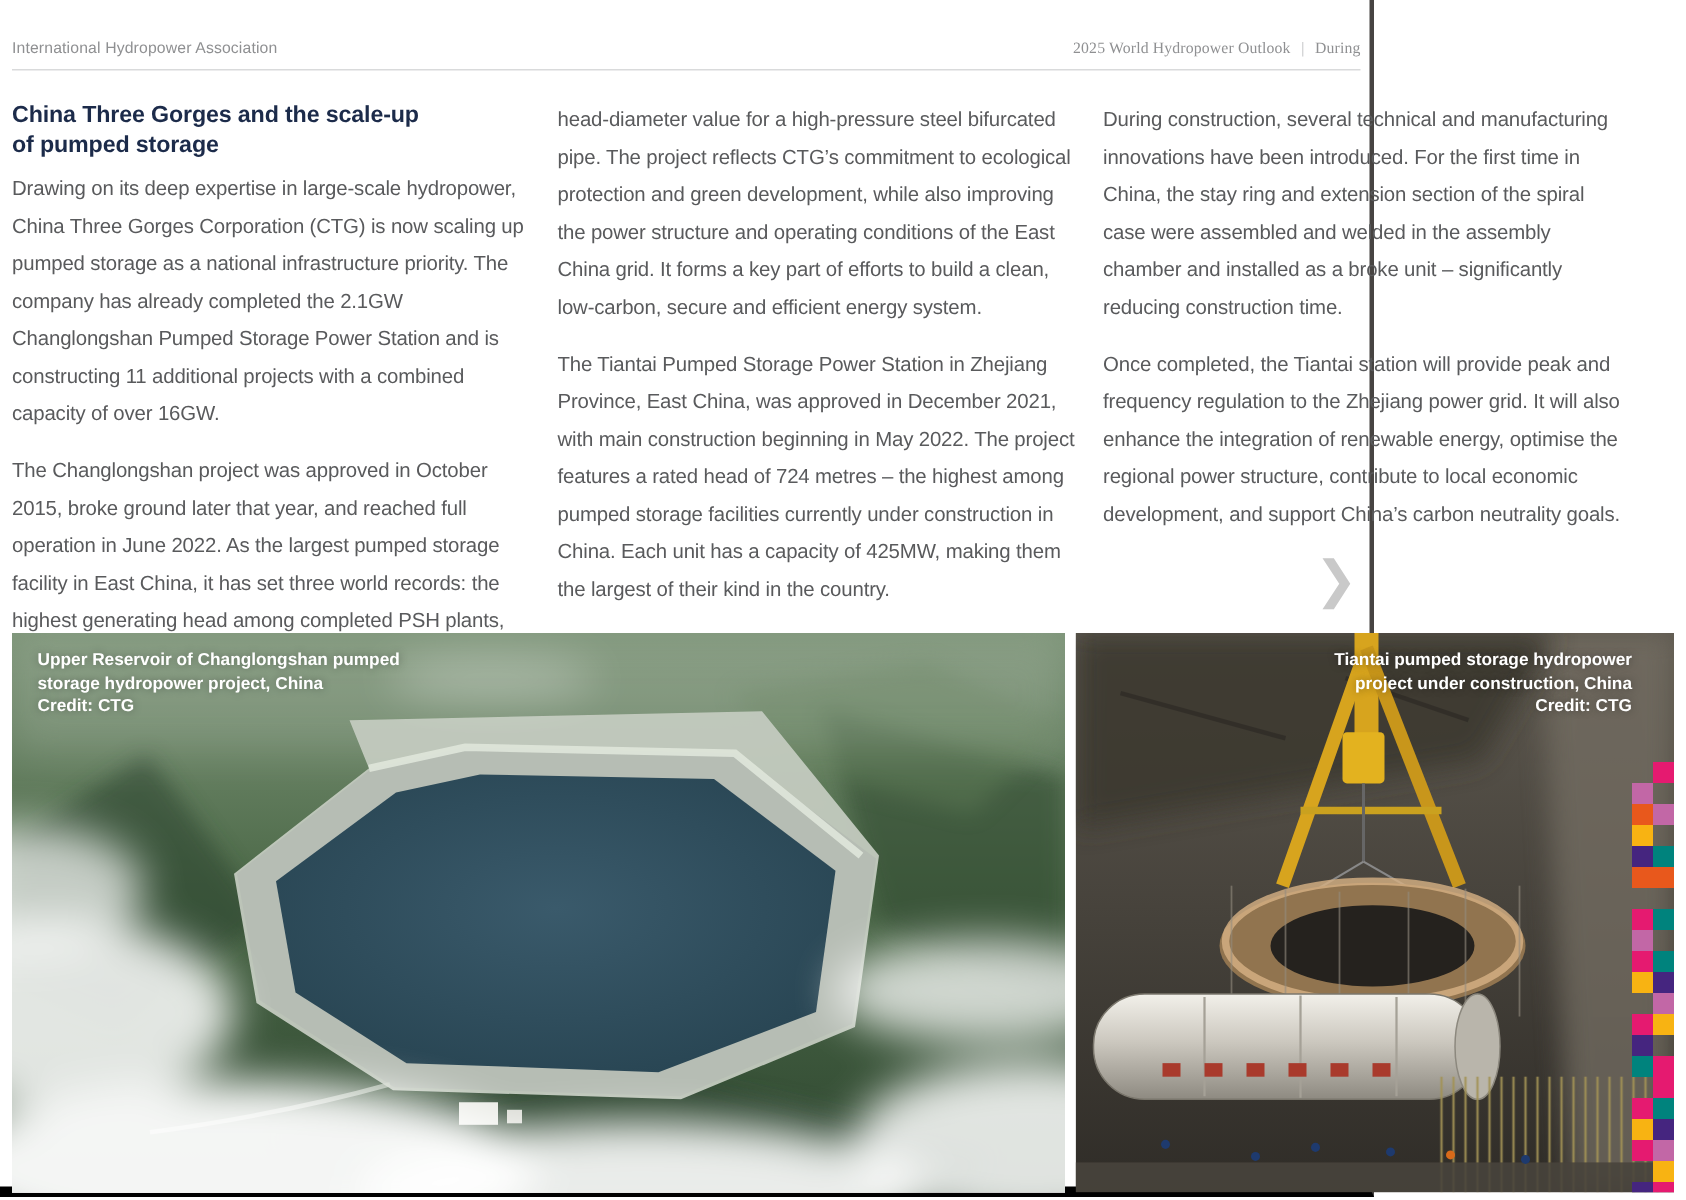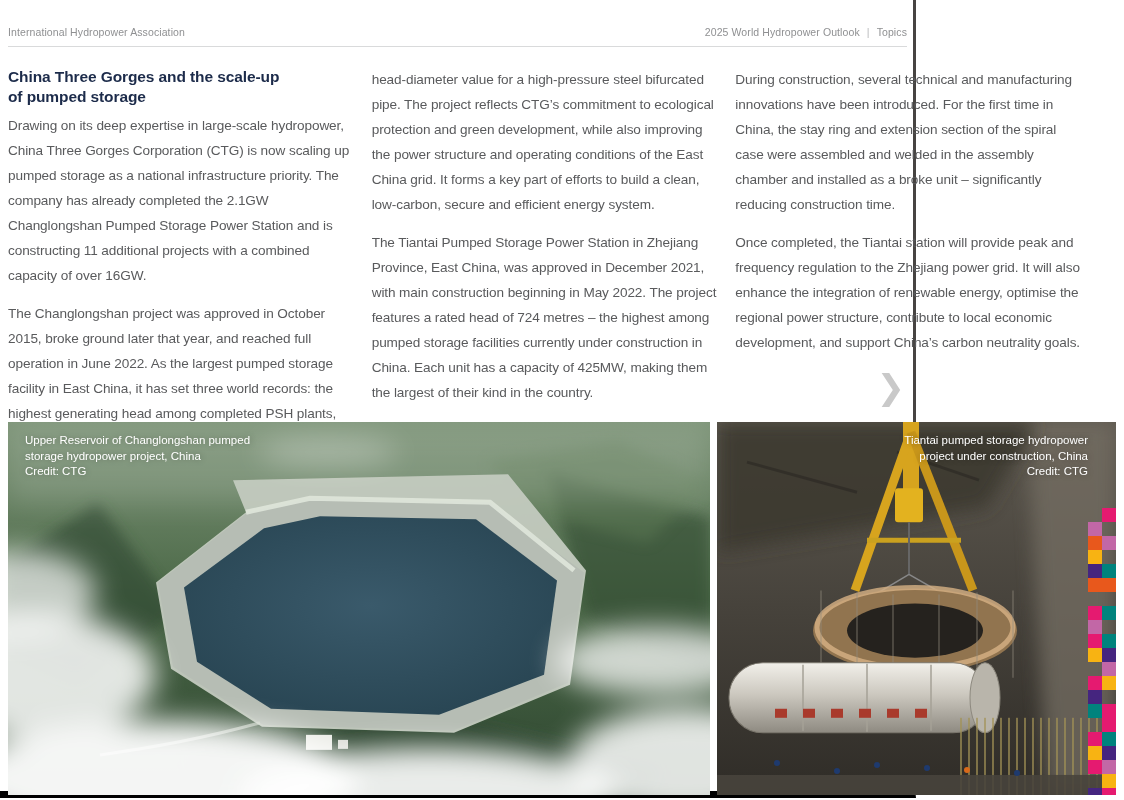--- a/index.html
+++ b/index.html
@@ -15,21 +15,21 @@
     background: #ffffff;
     border-right: 3px solid #474442;
     border-bottom: 7px solid #000000;
   }
   
   .header-bar {
     position: absolute; left: 8px; right: 6px; top: 26px;
     display: flex; justify-content: space-between; align-items: baseline;
     font-size: 10.5px; color: #8f9092; letter-spacing: 0.1px;
   }
-  .header-right { display: flex; align-items: flex-start; gap: 7px; color: #8f9092; }
+  .header-right { display: flex; align-items: flex-start; gap: 7px; color: #8f9092; font-family: Liberation Serif, serif; }
   .header-sep { color: #b9babc; font-weight: 300; }
   .header-rule {
     position: absolute; left: 8px; right: 6px; top: 46px;
     border-top: 1px solid #d9dadb;
   }
   
   .columns {
     position: absolute; left: 8px; top: 67px; width: 1072px;
     display: flex; gap: 19px;
   }
@@ -54,21 +54,21 @@
   .photo-row {
     position: absolute; left: 8px; top: 422px; height: 373px; width: 1108px;
     display: flex; gap: 7px;
   }
   .photo { position: relative; height: 100%; overflow: hidden; }
   .photo-left  { width: 702px; }
   .photo-right { width: 399px; }
   .photo svg { display: block; width: 100%; height: 100%; }
   .caption {
     position: absolute; top: 11px;
-    font-size: 11.5px; font-weight: normal; color: #ffffff;
+    font-size: 11.5px; font-weight: bold; color: #ffffff;
     line-height: 15.5px; white-space: pre-line;
     text-shadow: 0 0 6px rgba(0,0,0,0.35);
   }
   .caption-left  { left: 17px; text-align: left; }
   .caption-right { right: 28px; text-align: right; }
   
   .mosaic {
     position: absolute; right: 0; top: 86px; bottom: 0; width: 28px;
     display: grid; grid-template-columns: 14px 14px; grid-auto-rows: 14px;
     overflow: hidden;
@@ -78,21 +78,21 @@
 </head>
 <body>
 
 <div class="page">
 
   <div class="header-bar">
     <span>International Hydropower Association</span>
     <span class="header-right">
       <span>2025 World Hydropower Outlook</span>
       <span class="header-sep">|</span>
-      <span>Topics</span>
+      <span>During</span>
     </span>
   </div>
   <div class="header-rule"></div>
 
   <div class="columns">
     <div class="col">
       <div class="article-heading">China Three Gorges and the scale-up
 of pumped storage</div>
       <p>Drawing on its deep expertise in large-scale hydropower, China Three Gorges Corporation (CTG) is now scaling up pumped storage as a national infrastructure priority. The company has already completed the 2.1GW Changlongshan Pumped Storage Power Station and is constructing 11 additional projects with a combined capacity of over 16GW.</p>
       <p>The Changlongshan project was approved in October 2015, broke ground later that year, and reached full operation in June 2022. As the largest pumped storage facility in East China, it has set three world records: the highest generating head among completed PSH plants, reversible units with the largest single-unit capacity at high rotational speed, and the highest</p>

